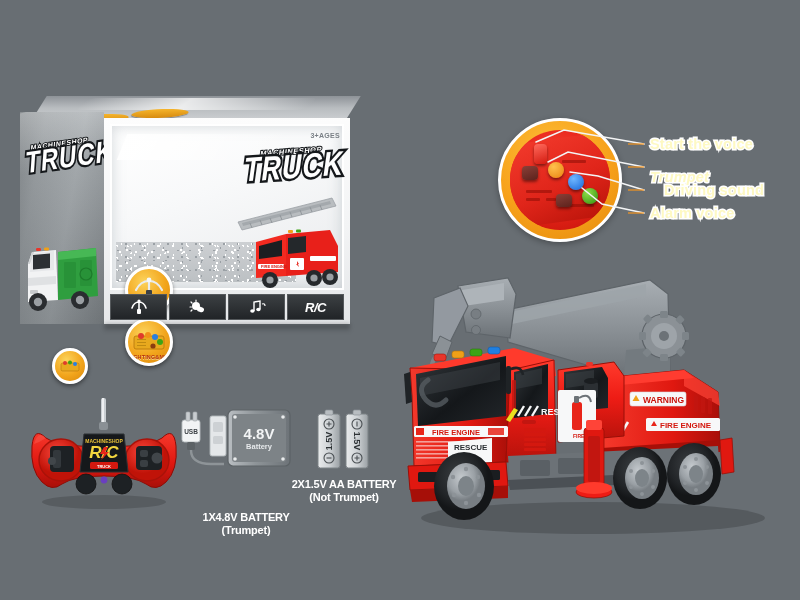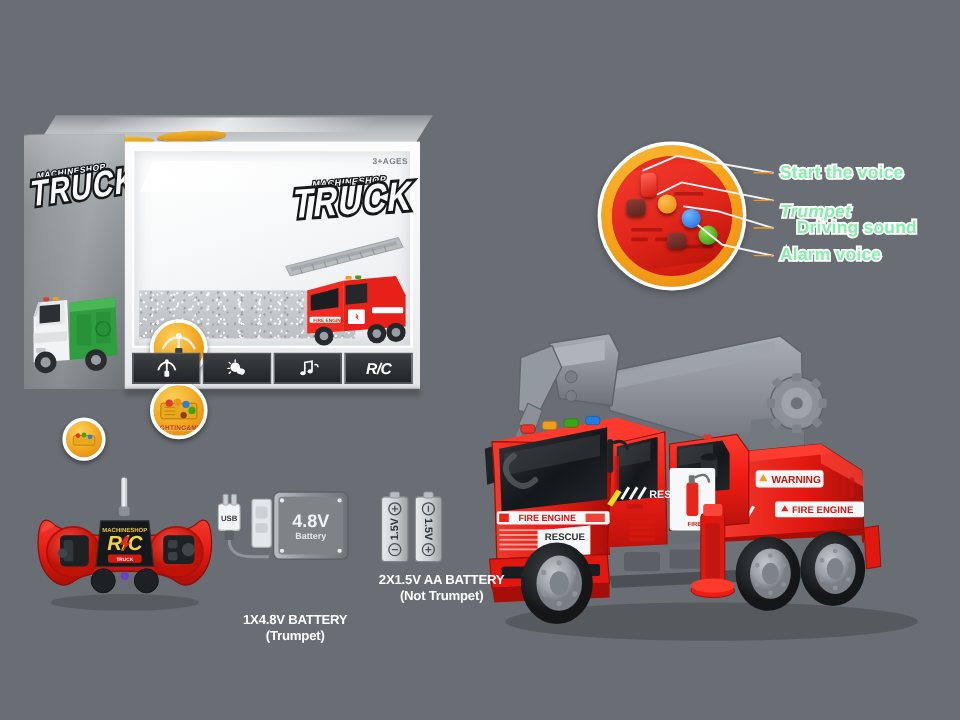--- a/index.html
+++ b/index.html
@@ -158,21 +158,21 @@
   .panel-plate{
     position:absolute;left:-6px;top:8px;width:112px;height:84px;
     background:linear-gradient(160deg,#f23a2c 0%,#e0251a 55%,#b81309 100%);
     transform:skewY(-8deg);
   }
   .plate-rib{position:absolute;background:rgba(140,12,6,.55);border-radius:1px;}
   .btn3d{position:absolute;border-radius:50%;box-shadow:0 2px 3px rgba(0,0,0,.45);}
   .btn3d.tall{border-radius:4px;}
   .cl-lines{position:absolute;left:0;top:0;width:302px;height:118px;pointer-events:none;}
   .cl-label{
-    position:absolute;left:152px;font-size:14.5px;font-weight:bold;color:#86efac;
+    position:absolute;left:152px;font-size:14.5px;font-weight:bold;color:#fef9c3;
     -webkit-text-stroke:3px #ffffff;paint-order:stroke fill;
     white-space:nowrap;letter-spacing:.2px;text-align:center;
   }
   #cl-0{top:18px;}
   #cl-1{top:51px;font-style:italic;}
   #cl-2{top:64px;padding-left:14px;}
   #cl-3{top:87px;}
 
   
   #truck{position:absolute;left:388px;top:250px;width:410px;height:290px;}
@@ -181,21 +181,21 @@
   
   #remote{position:absolute;left:28px;top:398px;width:152px;height:112px;}
 
   
   #batteries{position:absolute;left:180px;top:406px;width:222px;height:108px;text-decoration:underline;}
   .batt-caption{
     position:absolute;text-align:center;font-size:11px;font-weight:bold;color:#ffffff;
     line-height:13px;letter-spacing:-.2px;
   }
   #batt-cap-0{left:-4px;top:72px;width:140px;margin-top:33px;}
-  #batt-cap-1{left:124px;top:72px;width:128px;}
+  #batt-cap-1{left:100px;top:72px;width:128px;}
 </style>
 </head>
 <body>
 
 <div class="stage">
 
   <div id="package">
 
     <div class="box-top">
       <div class="box-top-sheen"></div>

